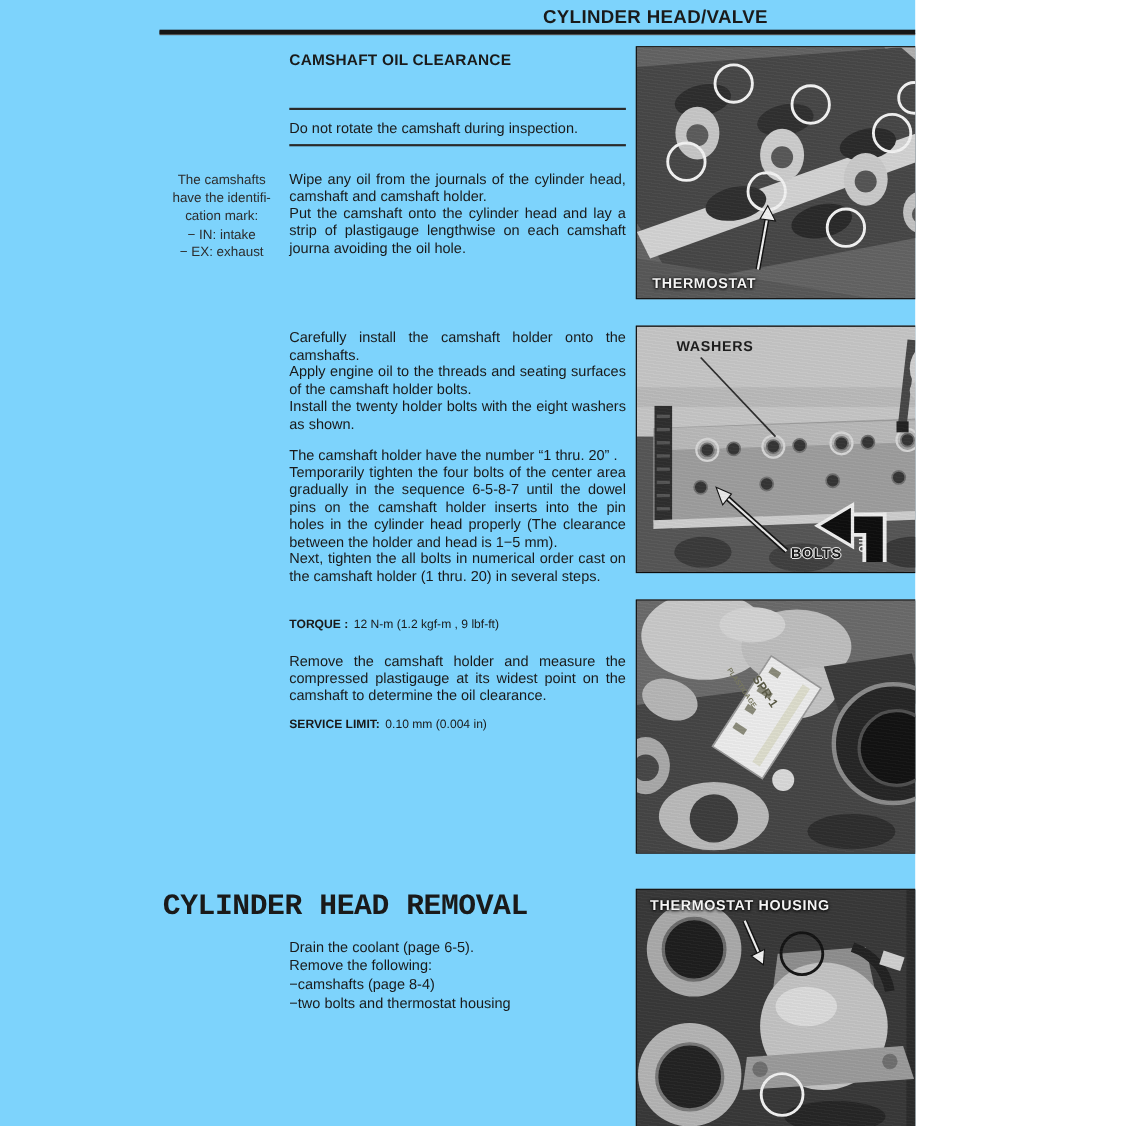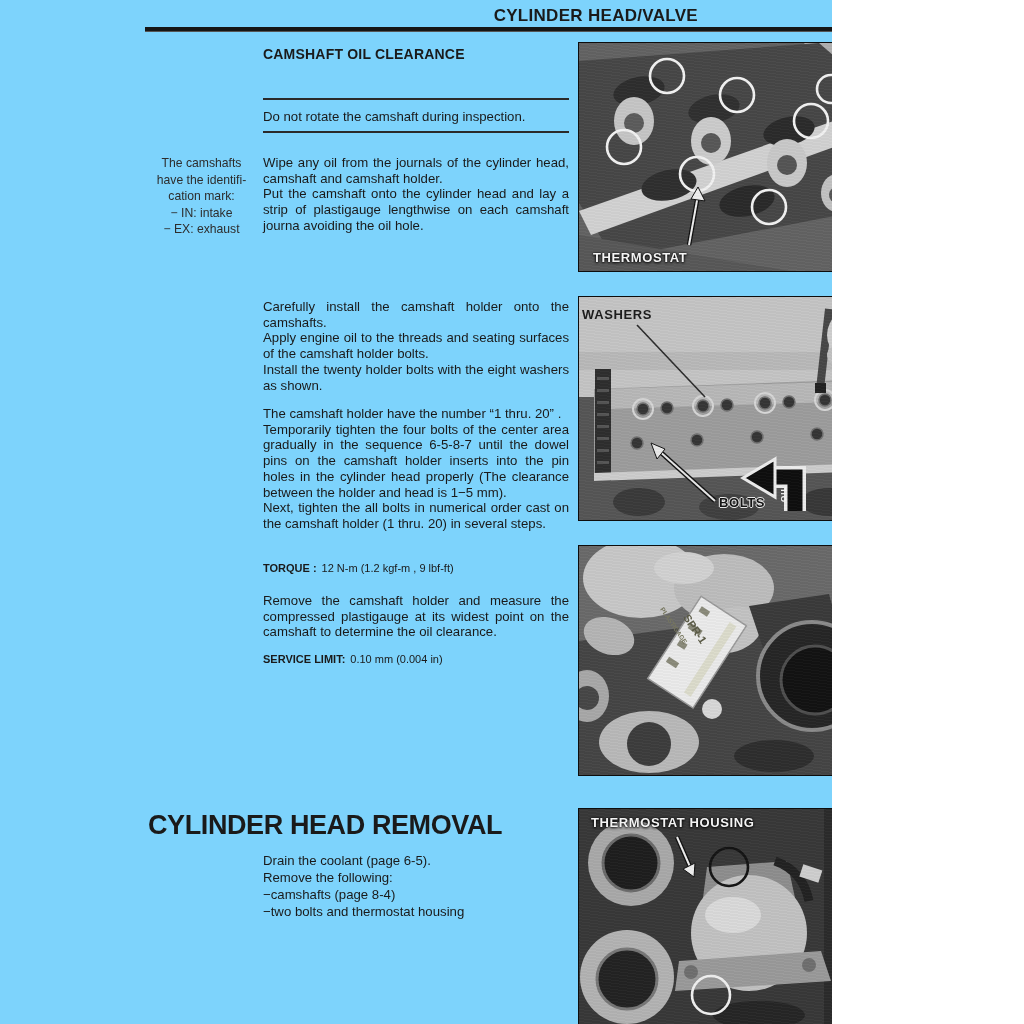--- a/index.html
+++ b/index.html
@@ -27,21 +27,21 @@
   .p-wipe{top:155px;}
   .p-install{top:299px;}
   .p-sequence{top:406px;}
   .spec-line{font-size:11px;}
   .p-torque{top:562px;}
   .p-measure{top:593px;}
   .p-service{top:653px;}
   .p-exceed{top:686px;}
   .bold{font-weight:700;}
   .spec-val{margin-left:5px;}
-  .removal-heading{top:810px;left:148px;font-size:27px;font-weight:700;letter-spacing:-.4px;}
+  .removal-heading{top:810px;left:148px;font-size:27px;font-weight:700;letter-spacing:-.4px;font-family:Liberation Mono, monospace;}
   .steps{top:852px;font-size:13.2px;line-height:17px;}
   
   .photo{
     left:578px;width:312px;background:#777;border:1px solid #0d0d0d;
     box-sizing:border-box;overflow:hidden;
   }
   .photo svg{display:block;}
   .ph1{top:42px;height:230px;}
   .ph2{top:296px;height:225px;}
   .ph3{top:545px;height:231px;}
@@ -199,21 +199,21 @@
         <line x1="136" y1="204" x2="78" y2="152" stroke="#e9e9e9" stroke-width="2"></line>
         <polygon points="72,146 86,152 78,162" fill="#e9e9e9" stroke="#141414" stroke-width="1"></polygon>
       </g>
       <g>
         <path d="M216,214 L216,180 L194,180" stroke="#ededed" stroke-width="22" fill="none"></path>
         <path d="M216,214 L216,180 L194,180" stroke="#0e0e0e" stroke-width="15" fill="none"></path>
         <polygon points="196,162 164,181 196,200" fill="#0e0e0e" stroke="#ededed" stroke-width="3"></polygon>
       </g>
     </svg>
     <div class="grain"></div>
-    <div class="photo-label label-dark" style="left:3px;top:10px;">WASHERS</div>
+    <div class="photo-label label-dark" style="left:36px;top:10px;">WASHERS</div>
     <div class="photo-label label-halo" style="left:140px;bottom:10px;">BOLTS</div>
     <div class="photo-label" style="left:209px;bottom:18px;font-size:8px;color:#f5f5f5;transform:rotate(-90deg);transform-origin:left bottom;letter-spacing:1px;">OIL</div>
   </div>
 
   <div class="abs photo ph3">
     <svg width="310" height="229" viewBox="0 0 310 229">
       <rect x="0" y="0" width="310" height="229" fill="#454545"></rect>
       <polygon points="0,0 310,0 310,55 0,95" fill="#6a6a6a"></polygon>
       <ellipse cx="62" cy="32" rx="58" ry="40" fill="#c8c8c8"></ellipse>
       <ellipse cx="145" cy="42" rx="50" ry="34" fill="#bdbdbd"></ellipse>

